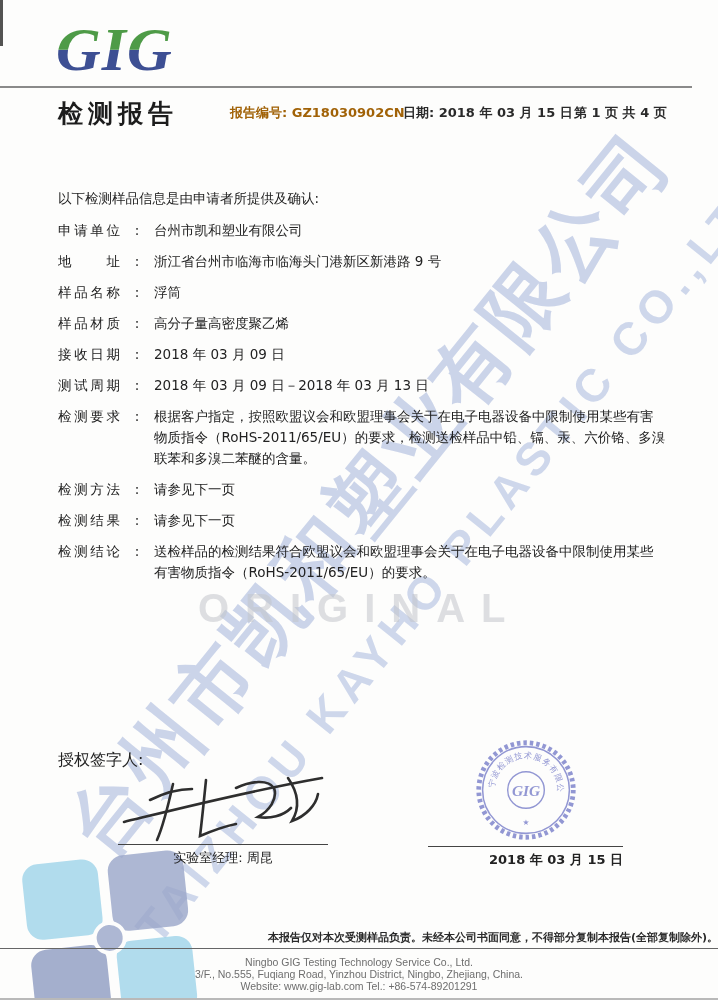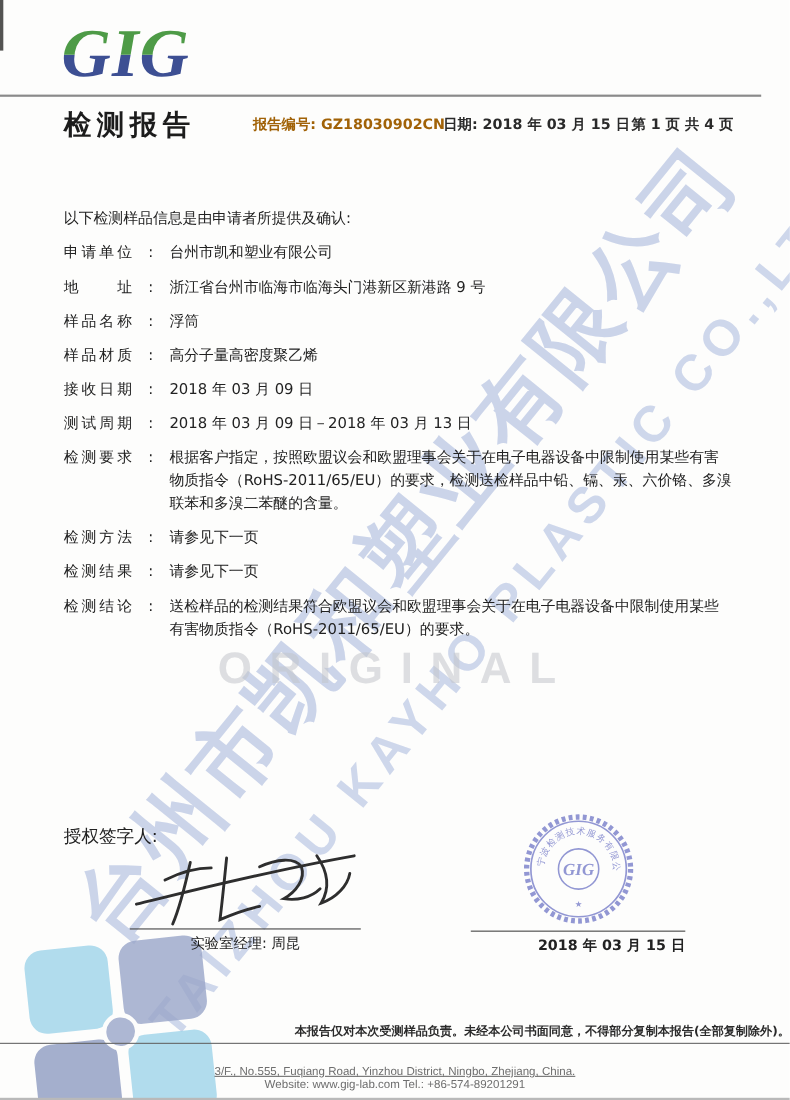--- a/index.html
+++ b/index.html
@@ -57,21 +57,21 @@
   .stamp-line { border-top:1.5px solid #444; margin-top:2px; }
   .stamp-caption { text-align:right; font-size:13px; font-weight:700; color:#222; margin-top:4px; }
 
   
   .footer-disclaimer { position:absolute; left:0; top:930px; width:100%; text-align:right;
         font-size:11px; font-weight:700; color:#2a2a2a; z-index:2; }
   .footer-rule { position:absolute; left:0; top:948px; width:718px; height:1px; background:#666; z-index:2; }
   .footer-co  { position:absolute; left:0; top:956px; width:100%; text-align:center; font-size:10.5px; color:#6e6e6e; z-index:2;
         font-family:"Liberation Sans",sans-serif; }
   .footer-ad  { position:absolute; left:0; top:968px; width:100%; text-align:center; font-size:10.5px; color:#6e6e6e; z-index:2;
-        font-family:"Liberation Sans",sans-serif;text-decoration:underline; }
+        font-family:"Liberation Sans",sans-serif; }
   .footer-ct  { position:absolute; left:0; top:980px; width:100%; text-align:center; font-size:10.5px; color:#6e6e6e; z-index:2;
         font-family:"Liberation Sans",sans-serif; }
 
   
   .edge-tl { position:absolute; left:0; top:0; width:3px; height:46px; background:#1a1a1a; opacity:.75; z-index:3; }
   .edge-bottom { position:absolute; left:0; bottom:0; width:100%; height:2px; background:#b9b9b9; z-index:3; }
 </style>
 </head>
 <body>
 
@@ -198,18 +198,19 @@
         <text x="56" y="62" text-anchor="middle" font-size="16" font-style="italic" font-weight="bold" font-family="Liberation Serif, DejaVu Serif, serif" fill="var(--stamp-blue,#8a8fd0)">GIG</text>
         <text x="56" y="92" text-anchor="middle" font-size="8" fill="var(--stamp-blue,#8a8fd0)">★</text>
       </svg>
       <div class="stamp-line"></div>
       <div class="stamp-caption">2018 年 03 月 15 日</div>
     </div>
   </div>
 
   <div class="footer-disclaimer">本报告仅对本次受测样品负责。未经本公司书面同意，不得部分复制本报告(全部复制除外)。</div>
   <div class="footer-rule"></div>
+  <div class="footer-co">Ningbo GIG Testing Technology Service Co., Ltd.</div>
   <div class="footer-ad">3/F., No.555, Fuqiang Road, Yinzhou District, Ningbo, Zhejiang, China.</div>
   <div class="footer-ct">Website: www.gig-lab.com    Tel.: +86-574-89201291</div>
 
   <div class="edge-tl"></div>
   <div class="edge-bottom"></div>
 </div>
 
 </body></html>

